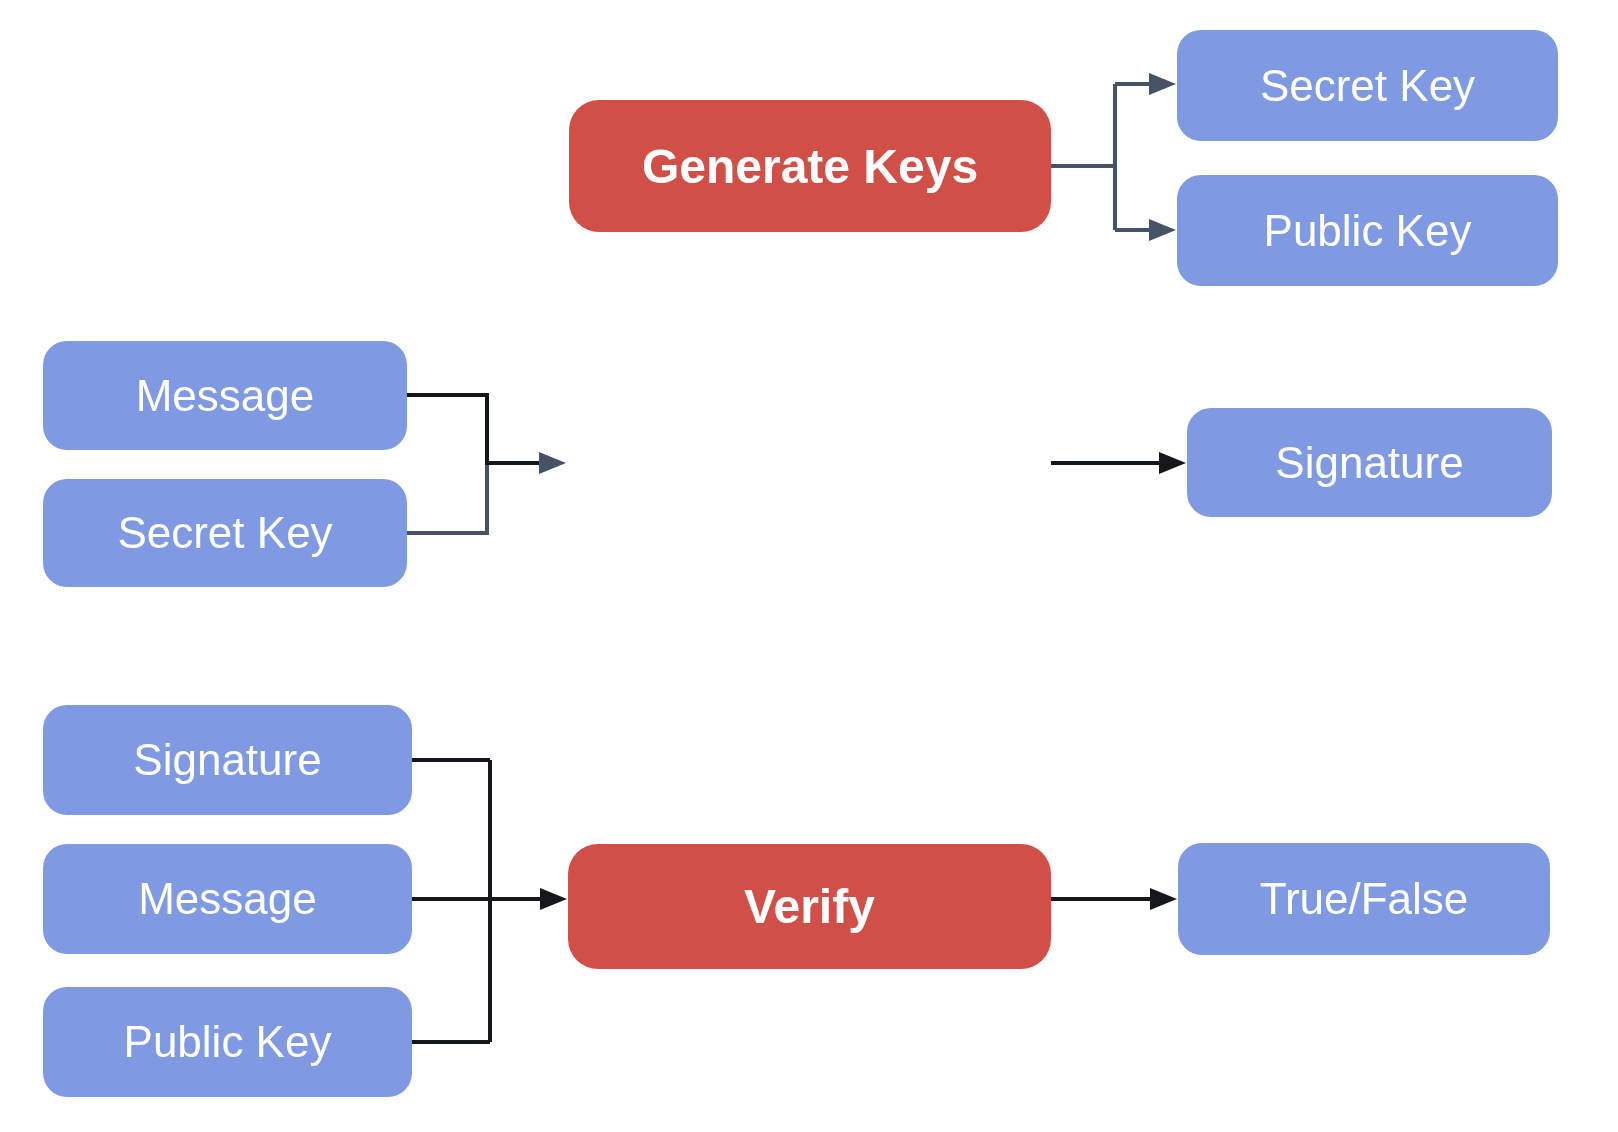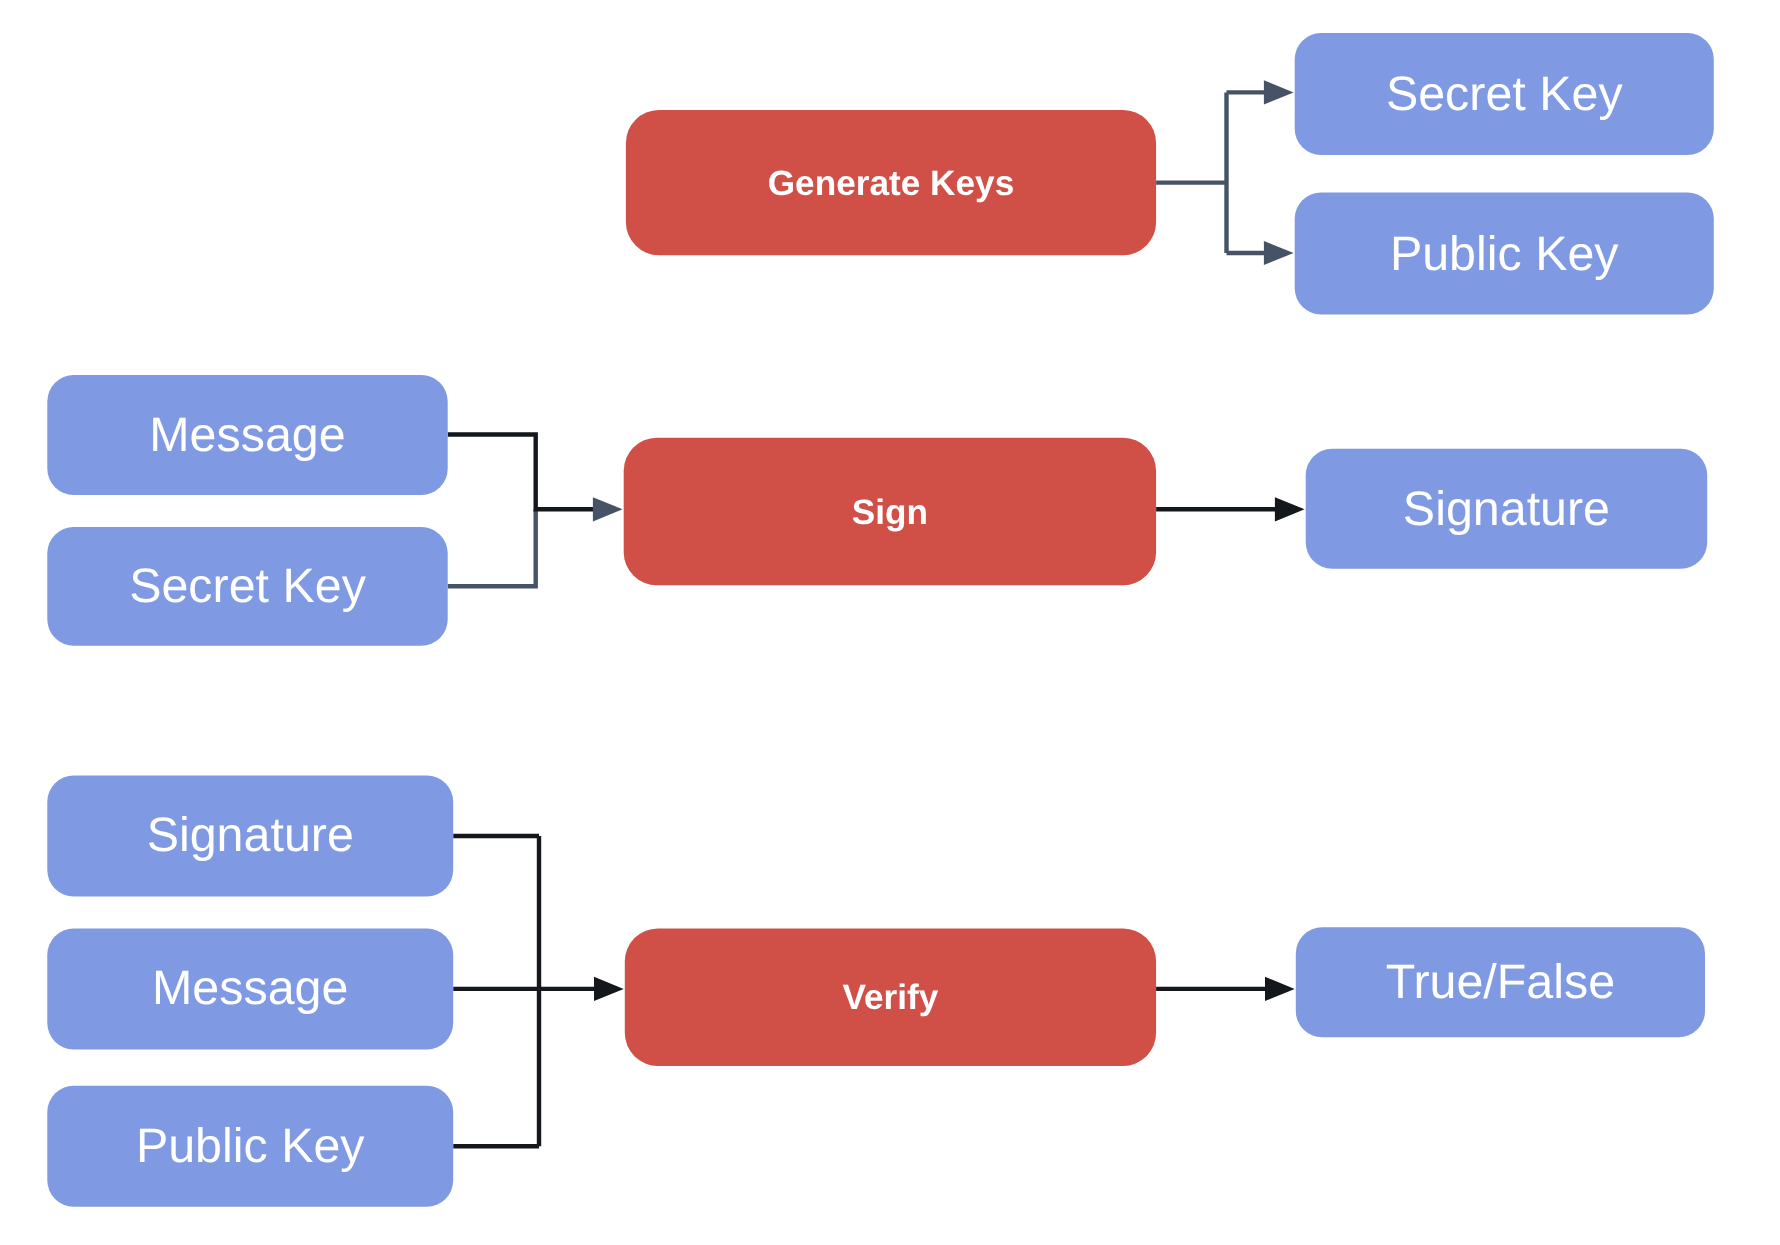--- a/index.html
+++ b/index.html
@@ -33,21 +33,21 @@
   }
   .node--data {
     background: #7f99e2;
     border-radius: 24px;
     font-size: 44px;
     font-weight: 400;
   }
   .node--process {
     background: #d05048;
     border-radius: 30px;
-    font-size: 32px;
+    font-size: 48px;
     font-weight: 700;
   }
 </style>
 </head>
 <body>
 
 <div class="canvas">
 
   <svg class="connector-layer" viewBox="0 0 1618 1132" xmlns="http://www.w3.org/2000/svg" aria-hidden="true">
 
@@ -87,22 +87,21 @@
     </g>
     <polygon points="1177,899 1150,888 1150,910" fill="#14171c"></polygon>
   </svg>
 
   <div class="node node--process" style="left:569px; top:100px; width:482px; height:132px;">Generate Keys</div>
   <div class="node node--data" style="left:1177px; top:30px; width:381px; height:111px;">Secret Key</div>
   <div class="node node--data" style="left:1177px; top:175px; width:381px; height:111px;">Public Key</div>
 
   <div class="node node--data" style="left:43px; top:341px; width:364px; height:109px;">Message</div>
   <div class="node node--data" style="left:43px; top:479px; width:364px; height:108px;">Secret Key</div>
-  <div class="node node--process" style="left:567px; top:398px; width:484px; height:134px;">Sign</div>
   <div class="node node--data" style="left:1187px; top:408px; width:365px; height:109px;">Signature</div>
 
   <div class="node node--data" style="left:43px; top:705px; width:369px; height:110px;">Signature</div>
   <div class="node node--data" style="left:43px; top:844px; width:369px; height:110px;">Message</div>
   <div class="node node--data" style="left:43px; top:987px; width:369px; height:110px;">Public Key</div>
   <div class="node node--process" style="left:568px; top:844px; width:483px; height:125px;">Verify</div>
-  <div class="node node--data" style="left:1178px; top:843px; width:372px; height:100px;">True/False</div>
+  <div class="node node--data" style="left:1178px; top:843px; width:372px; height:112px;">True/False</div>
 
 </div>
 
 </body></html>

